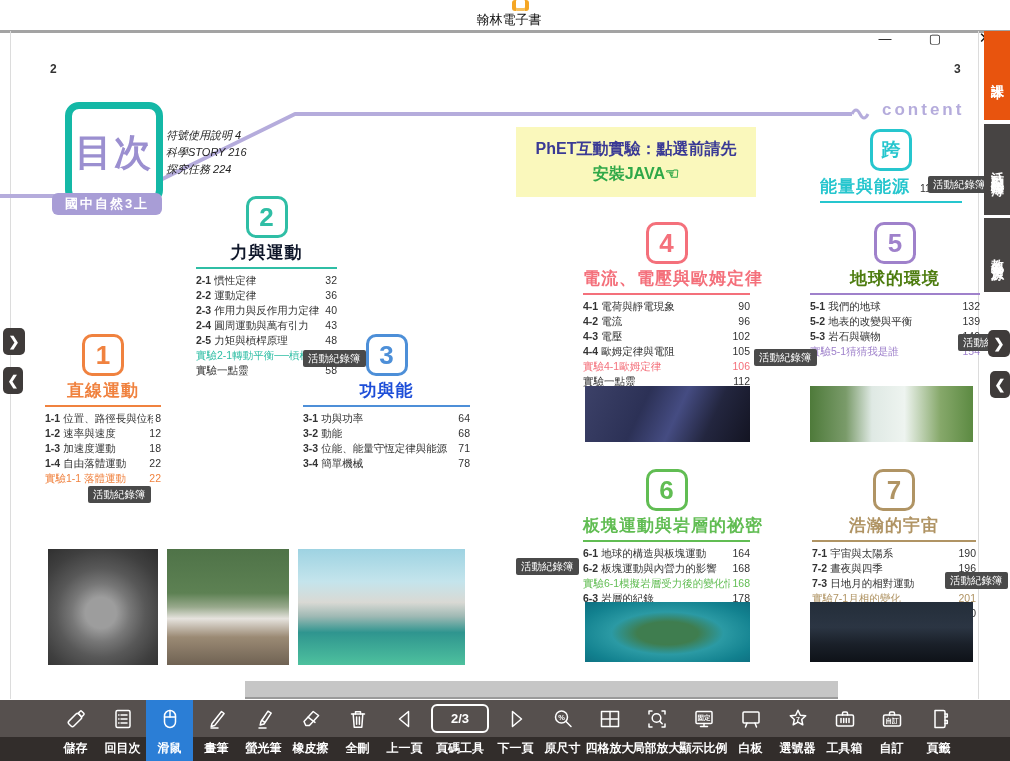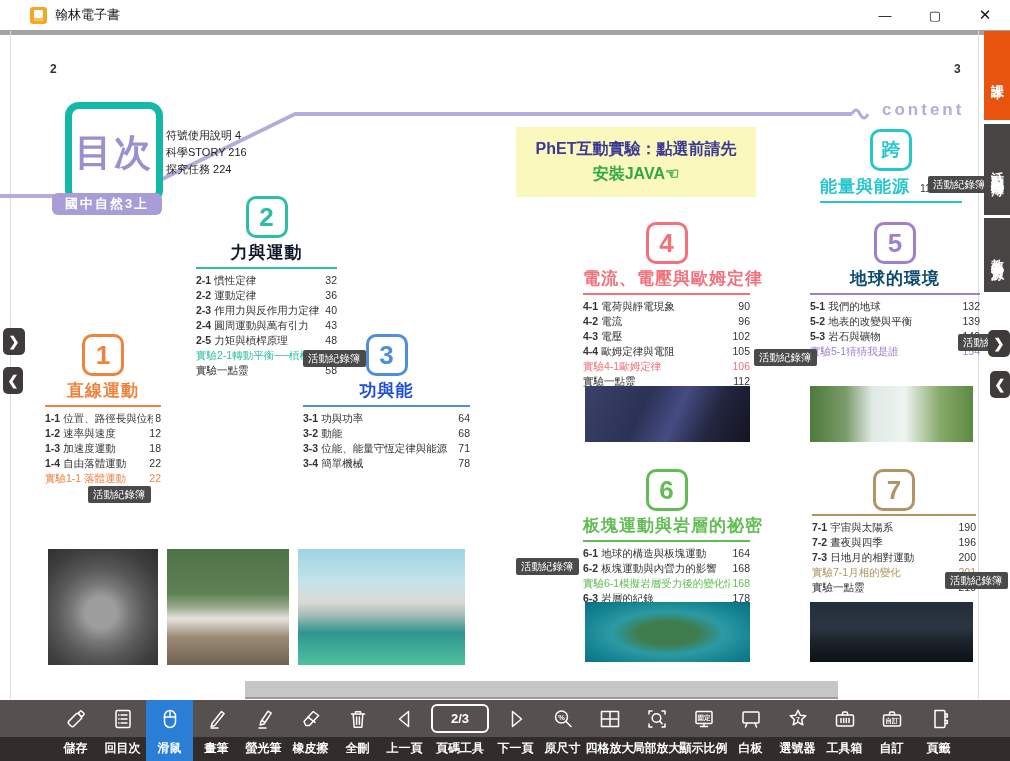--- a/index.html
+++ b/index.html
@@ -1,20 +1,20 @@
 <!DOCTYPE html>
 <html><head>
 <meta charset="utf-8">
 <style>
   html,body{margin:0;padding:0;background:#888;}
   #app{position:relative;width:1010px;height:761px;background:#ffffff;overflow:hidden;
        font-family:"Liberation Sans",sans-serif;-webkit-font-smoothing:antialiased;}
   
   #titlebar{position:absolute;left:0;top:0;width:1010px;height:30px;background:#fff;
-            border-bottom:5px solid #a3a3a3;display:flex;align-items:center;}
+            border-bottom:3px solid #a3a3a3;display:flex;align-items:center;flex-direction:column;}
   #app-icon{width:17px;height:17px;margin-left:30px;border-radius:3px;
             background:#F5A623;display:flex;align-items:center;justify-content:center;}
   #app-icon span{display:block;width:9px;height:11px;background:#fff;border-radius:1px;
             box-shadow:inset 0 -3px 0 #F8C15C;}
   #win-title{margin-left:8px;font-size:13px;color:#111;}
   #win-controls{margin-left:auto;display:flex;align-items:center;height:100%;}
   .win-btn{width:50px;height:100%;display:flex;align-items:center;justify-content:center;
            font-size:13px;color:#111;cursor:pointer;}
   .win-btn.close{font-size:15px;}
   
@@ -27,21 +27,21 @@
                  letter-spacing:3px;color:#B5ACDC;z-index:1;}
   
   #toc-box{position:absolute;left:65px;top:102px;width:84px;height:88px;background:#fff;
            border:7px solid #14b8a6;border-radius:14px;z-index:2;
            display:flex;align-items:center;justify-content:center;}
   #toc-box .t{font-size:37px;font-weight:bold;color:#9B8FD0;letter-spacing:2px;}
   #book-label{position:absolute;left:52px;top:193px;width:110px;height:22px;background:#A89DD6;
               border-radius:6px;color:#fff;font-size:13px;font-weight:bold;letter-spacing:2px;
               display:flex;align-items:center;justify-content:center;z-index:2;}
   #front-matter{position:absolute;left:166px;top:127px;font-size:11px;color:#222;z-index:2;}
-  #front-matter .fm-row{line-height:17px;white-space:nowrap;}
+  #front-matter .fm-row{line-height:17px;white-space:nowrap;font-style:italic;}
   
   #phet-box{position:absolute;left:516px;top:127px;width:240px;height:70px;background:#FAF8BC;
             z-index:2;text-align:center;padding-top:12px;box-sizing:border-box;}
   #phet-box .l1{font-size:16px;font-weight:bold;color:#3A3A95;}
   #phet-box .l2{font-size:16px;font-weight:bold;color:#2FA848;margin-top:4px;}
   
   .chapter{position:absolute;text-align:center;z-index:2;}
   .num-badge{width:36px;height:36px;margin:0 auto;border:3px solid;border-radius:10px;
              font-size:26px;font-weight:bold;display:flex;align-items:center;justify-content:center;}
   .ch-title{font-size:17px;font-weight:bold;letter-spacing:1px;margin-top:3px;white-space:nowrap;}
@@ -273,21 +273,21 @@
             <span class="pg">106</span>
           </div>
           <div class="row">
             <span class="t">實驗一點靈</span>
             <span class="pg">112</span>
           </div>
         </div>
       </div>
       <div class="chapter" style="left: 810px; top: 222px; width: 170px;">
         <div class="num-badge" style="border-color: rgb(159, 129, 203); color: rgb(159, 129, 203);">5</div>
-        <div class="ch-title" style="color: #0c4a6e;">地球的環境</div>
+        <div class="ch-title" style="color: #4d7c0f;">地球的環境</div>
         <div class="ch-rule" style="background: rgb(159, 129, 203);"></div>
         <div class="ch-items">
           <div class="row">
             <span class="code">5-1</span>
             <span class="t">我們的地球</span>
             <span class="pg">132</span>
           </div>
           <div class="row">
             <span class="code">5-2</span>
             <span class="t">地表的改變與平衡</span>
@@ -325,20 +325,21 @@
           </div>
           <div class="row">
             <span class="code">6-3</span>
             <span class="t">岩層的紀錄</span>
             <span class="pg">178</span>
           </div>
         </div>
       </div>
       <div class="chapter" style="left: 812px; top: 469px; width: 164px;">
         <div class="num-badge" style="border-color: rgb(176, 148, 100); color: rgb(176, 148, 100);">7</div>
+        <div class="ch-title" style="color: rgb(176, 148, 100);">浩瀚的宇宙</div>
         <div class="ch-rule" style="background: rgb(176, 148, 100);"></div>
         <div class="ch-items">
           <div class="row">
             <span class="code">7-1</span>
             <span class="t">宇宙與太陽系</span>
             <span class="pg">190</span>
           </div>
           <div class="row">
             <span class="code">7-2</span>
             <span class="t">晝夜與四季</span>

